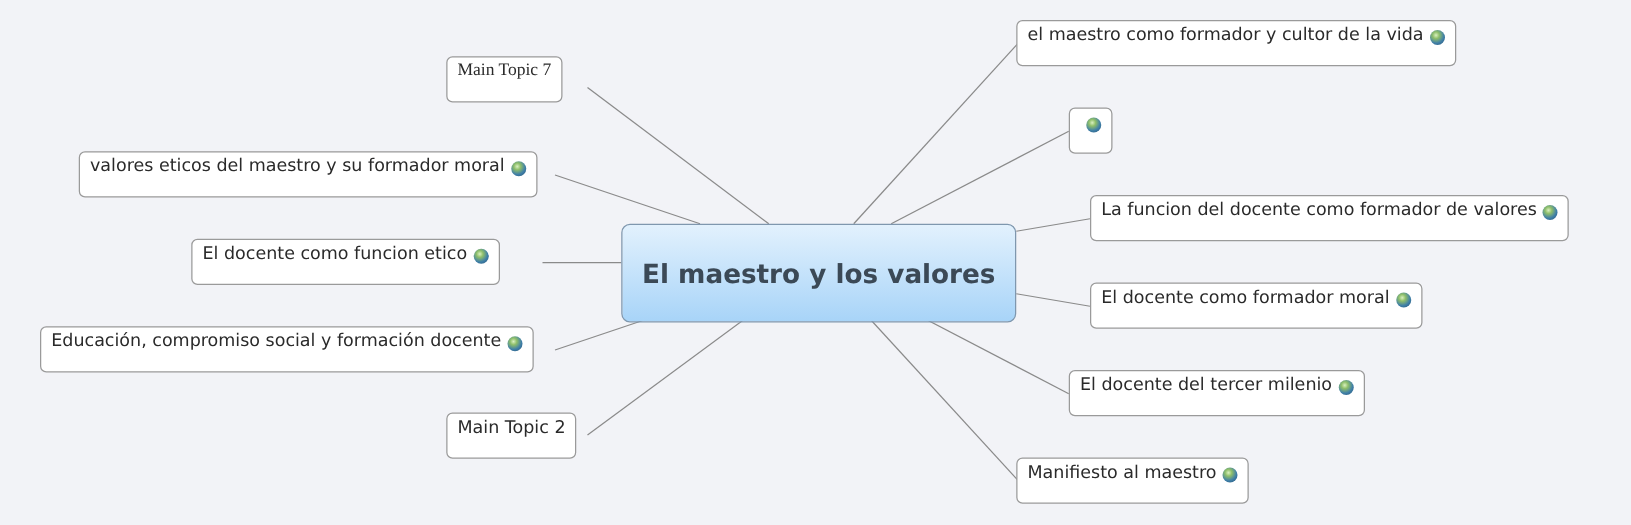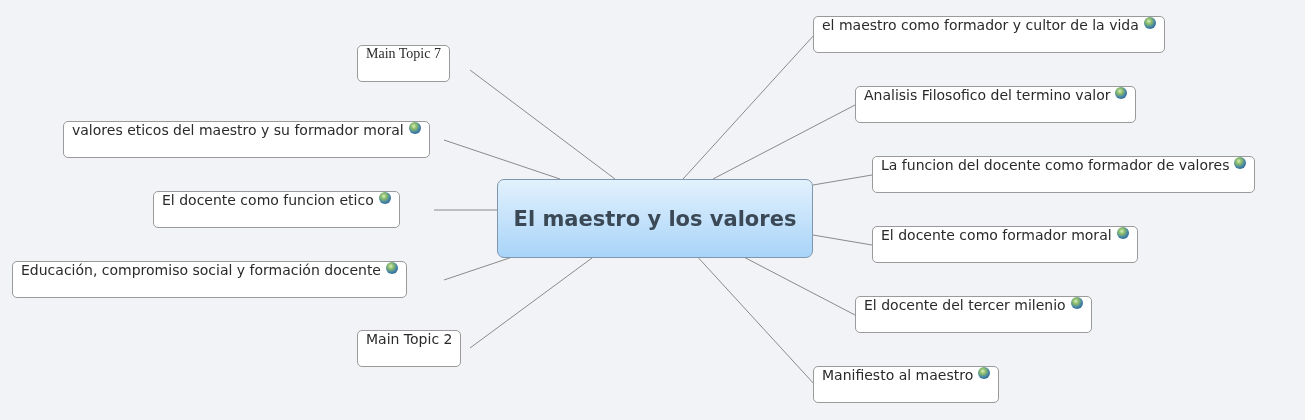--- a/index.html
+++ b/index.html
@@ -1,18 +1,18 @@
 <!DOCTYPE html>
 <html><head>
 <meta charset="utf-8">
 <style>
   html, body { margin:0; padding:0; }
   body { width:1305px; height:420px; background:#f2f3f7; position:relative; overflow:hidden; font-family:"DejaVu Sans", sans-serif; }
   svg.lines { position:absolute; left:0; top:0; }
-  .topic { position:absolute; box-sizing:border-box; height:37px; background:#fff; border:1px solid #9a9a9a; border-radius:5px; display:flex; align-items:flex-start; padding:0 8px; font-size:14px; color:#2a2a2a; white-space:nowrap; }
+  .topic { position:absolute; box-sizing:border-box; height:37px; background:#fff; border:1px solid #9a9a9a; border-radius:5px; display:flex; align-items:flex-end; padding:16px 8px; font-size:14px; color:#2a2a2a; white-space:nowrap; }
   .globe { display:inline-block; width:12px; height:12px; border-radius:50%; margin-left:5px; background:radial-gradient(circle at 40% 35%, #d9f0c0 0%, #8fbf6a 25%, #3f7fa8 60%, #24506e 100%); }
   .central { position:absolute; left:497px; top:179px; width:316px; height:79px; box-sizing:border-box; border:1px solid #7f97ae; border-radius:7px; background:linear-gradient(#e2f1fd, #a8d4f8); display:flex; align-items:center; justify-content:center; font-size:21px; font-weight:bold; color:#3b4956; }
 </style>
 </head>
 <body>
 
 <svg class="lines" width="1305" height="420">
   <g stroke="#8a8a8a" stroke-width="1" fill="none">
     <line x1="470" y1="70" x2="615" y2="179"></line>
     <line x1="444" y1="140" x2="560" y2="179"></line>
@@ -34,34 +34,33 @@
   <span>Main Topic 7</span>
 </div>
 <div class="topic" style="left:63px;top:121px;">
   <span>valores eticos del maestro y su formador moral</span>
     <span class="globe"></span>
 </div>
 <div class="topic" style="left:153px;top:191px;">
   <span>El docente como funcion etico</span>
     <span class="globe"></span>
 </div>
-<div class="topic" style="left:12px;top:261px;">
+<div class="topic" style="left:32px;top:261px;">
   <span>Educación, compromiso social y formación docente</span>
     <span class="globe"></span>
 </div>
 <div class="topic" style="left:357px;top:330px;">
   <span>Main Topic 2</span>
 </div>
 
 <div class="topic" style="left:813px;top:16px;">
   <span>el maestro como formador y cultor de la vida</span>
     <span class="globe"></span>
 </div>
 <div class="topic" style="left:855px;top:86px;">
-  <span>Analisis Filosofico del termino valor</span>
     <span class="globe"></span>
 </div>
 <div class="topic" style="left:872px;top:156px;">
   <span>La funcion del docente como formador de valores</span>
     <span class="globe"></span>
 </div>
 <div class="topic" style="left:872px;top:226px;">
   <span>El docente como formador moral</span>
     <span class="globe"></span>
 </div>

